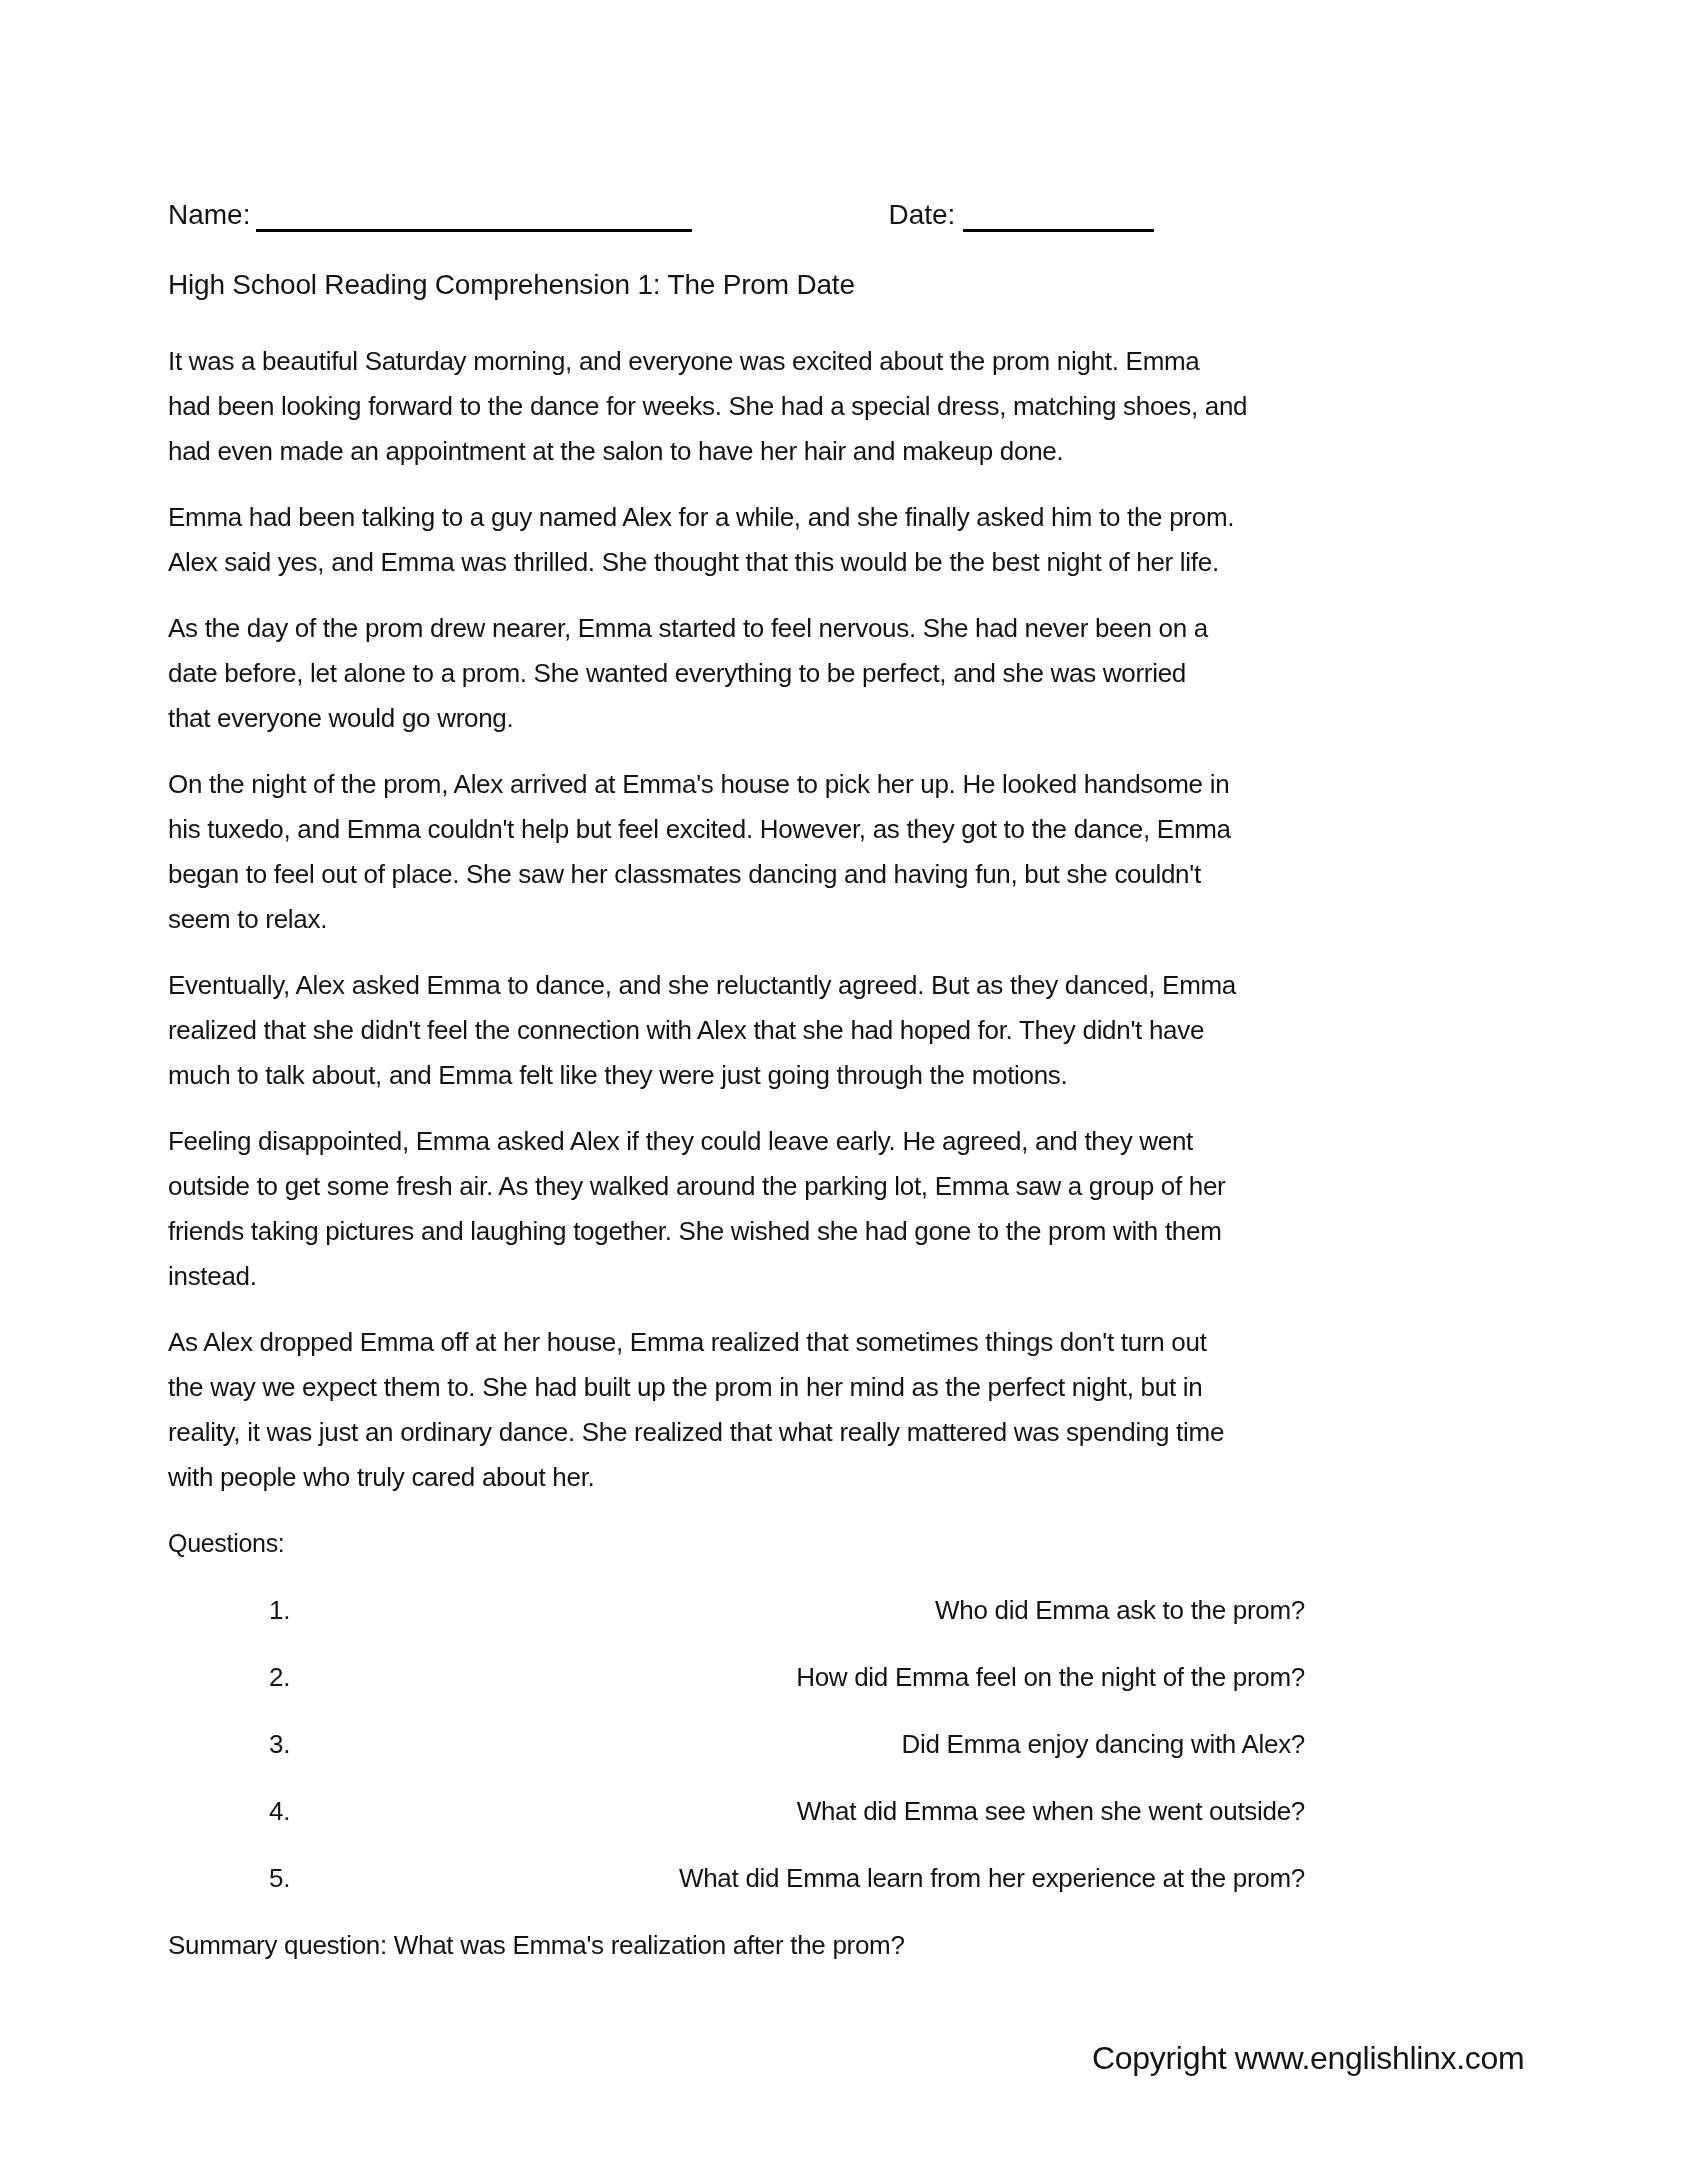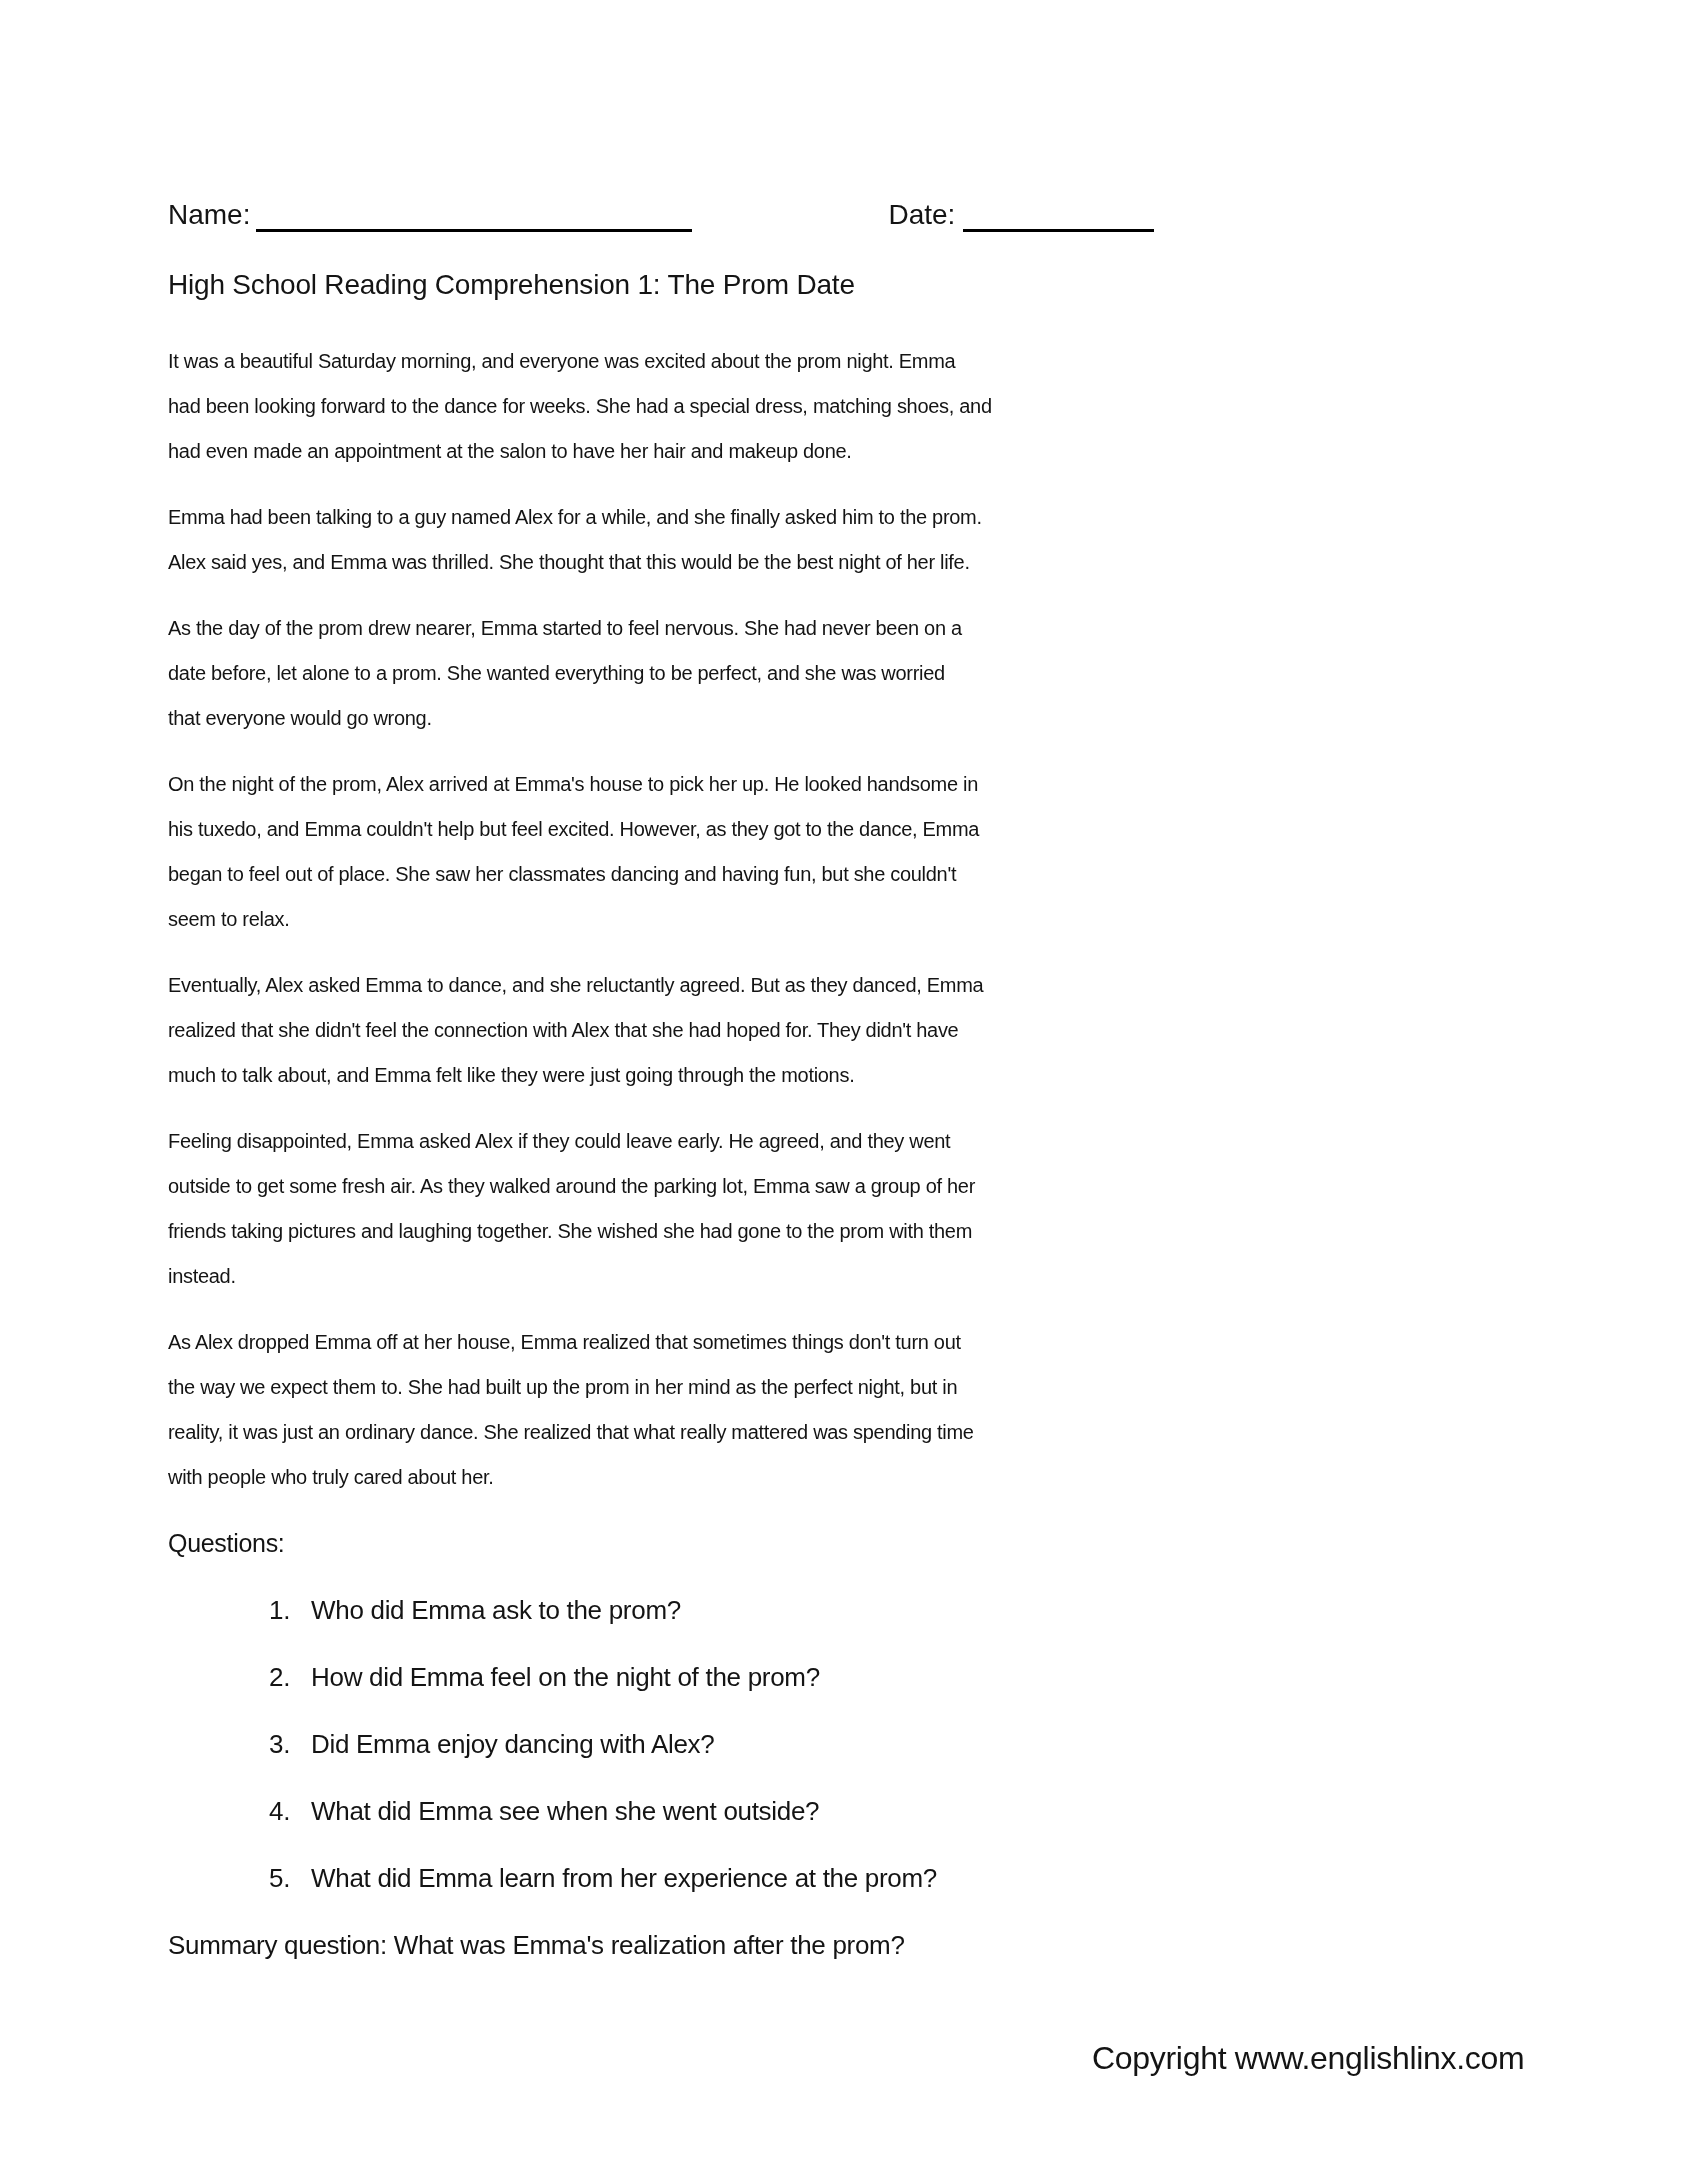--- a/index.html
+++ b/index.html
@@ -27,29 +27,29 @@
     margin-top: 28px;
     text-align: left;
     font-size: 28px;
     line-height: 45px;
     letter-spacing: -0.2px;
     white-space: nowrap;
   }
 
   
   .passage { margin-top: 32px; }
-  .para { margin: 0 0 21px 0; font-size: 20px; line-height: 45px; letter-spacing: -0.3px; }
+  .para { margin: 0 0 21px 0; font-size: 26px; line-height: 45px; letter-spacing: -0.3px; }
   .para .line { white-space: nowrap; }
 
   
   .q-heading { margin: 0 0 21px 0; font-size: 25px; line-height: 45px; letter-spacing: -0.3px; }
   ol.q-list { margin: 22px 0 0 0; padding-left: 129px; list-style: decimal; }
   li.q-item {
     font-size: 26px; line-height: 45px; letter-spacing: -0.3px;
-    margin-bottom: 22px; padding-left: 14px; white-space: nowrap;
+    margin-bottom: 22px; padding-left: 14px; white-space: nowrap; text-align: right;
   }
   li.q-item::marker { font-size: 26px; }
 
   .summary { margin: 22px 0 0 0; font-size: 26px; line-height: 45px; letter-spacing: -0.3px; white-space: nowrap; }
 
   
   .copyright {
     position: absolute; left: 1092px; top: 2041px;
     font-size: 32px; line-height: 34px; letter-spacing: -0.3px; white-space: nowrap;
     color: #141414;

